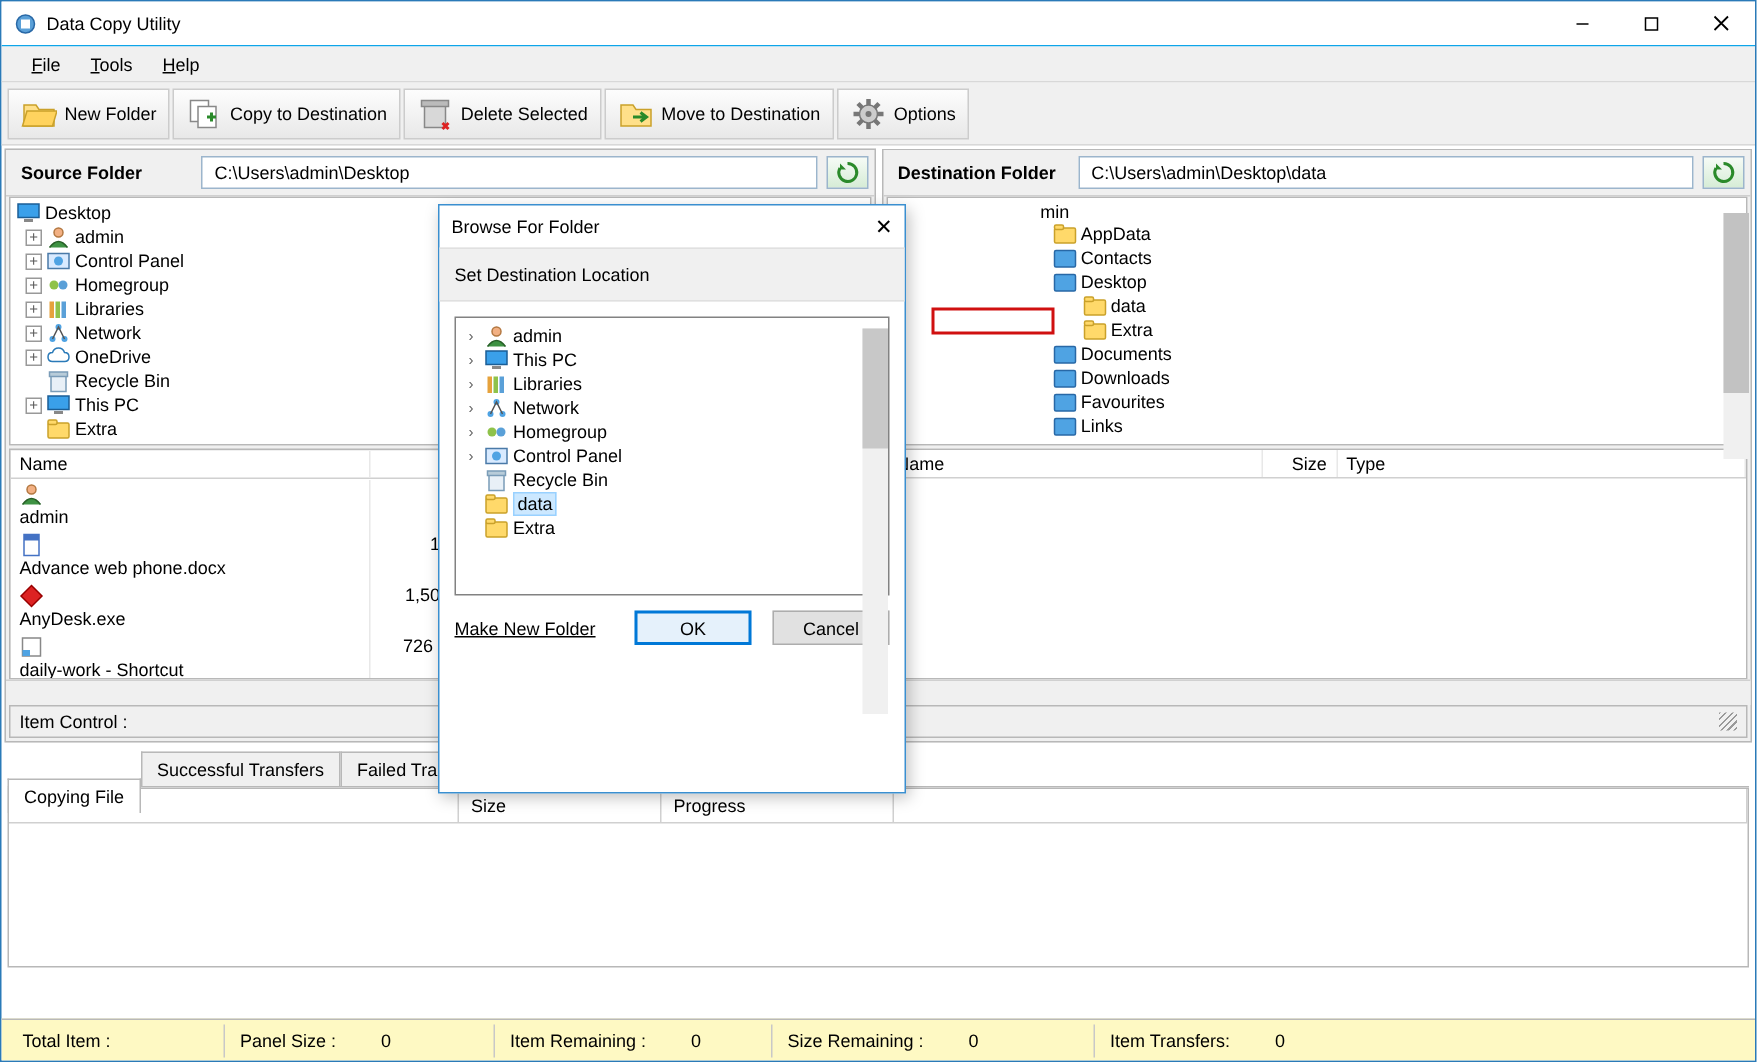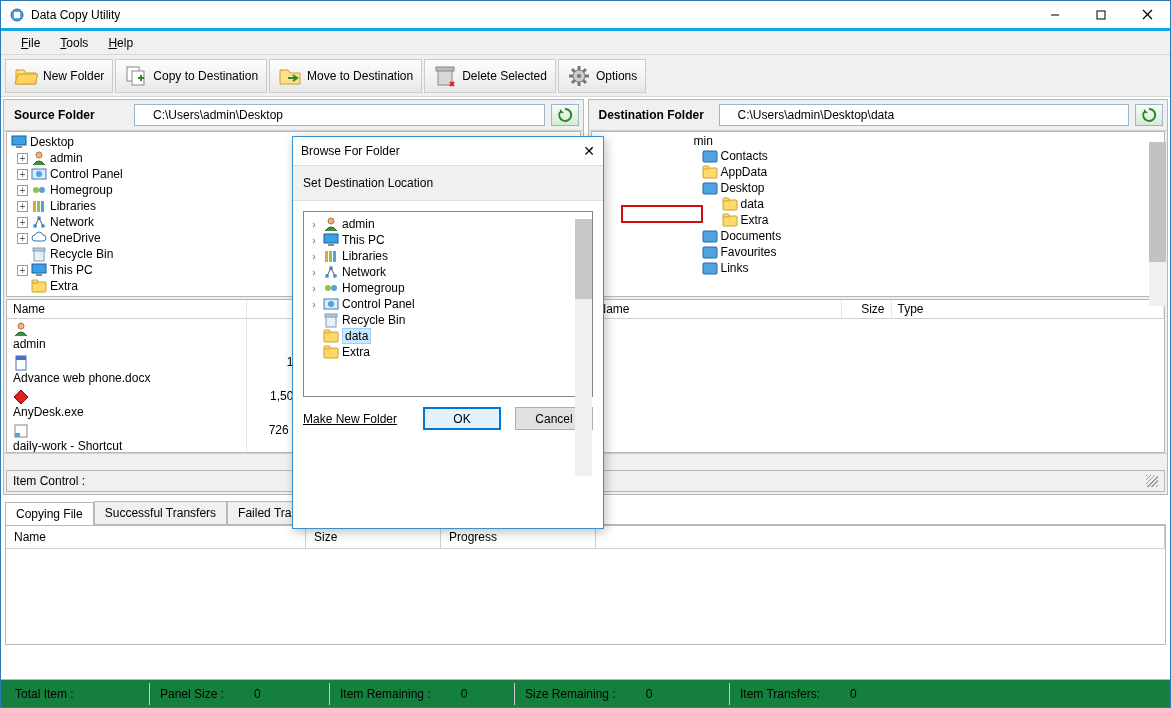--- a/index.html
+++ b/index.html
@@ -1,57 +1,57 @@
 <!DOCTYPE html>
 <html><head>
 <meta charset="utf-8">
 <style>
 * { box-sizing: border-box; margin: 0; padding: 0; font-family: "Segoe UI", Tahoma, sans-serif; font-size: 12px; }
 body { background: #fff; width: 1171px; height: 708px; border: 1px solid #2a7ab8; overflow: hidden; position: relative; }
-.titlebar { height: 30px; background: #fff; display: flex; align-items: center; padding-left: 8px; border-bottom: 3px solid #0ea5e9; }
+.titlebar { height: 30px; background: #fff; display: flex; align-items: center; padding-left: 8px; border-bottom: 1px solid #0ea5e9; }
 .titlebar-icon { width: 16px; height: 16px; margin-right: 6px; }
 .titlebar-text { flex: 1; }
 .win-btns { display: flex; }
 .win-btn { width: 46px; height: 30px; display: flex; align-items: center; justify-content: center; cursor: pointer; }
 .menubar { height: 24px; background: #f0f0f0; border-bottom: 1px solid #d8d8d8; display: flex; align-items: center; padding-left: 12px; gap: 4px; }
 .menu-item { padding: 2px 8px; cursor: pointer; }
 .menu-item u { text-decoration: underline; }
 .toolbar { height: 42px; background: #f0f0f0; border-bottom: 1px solid #d8d8d8; display: flex; align-items: center; padding: 2px 4px; gap: 2px; }
 .tool-btn { display: flex; align-items: center; gap: 5px; padding: 4px 8px; border: 1px solid #ccc; background: linear-gradient(#fdfdfd,#e8e8e8); height: 34px; cursor: pointer; }
 .tool-btn .ico { width: 24px; height: 24px; }
 .panes { display: flex; height: 400px; }
 .pane { flex: 1; display: flex; flex-direction: column; border: 1px solid #b8b8b8; margin: 2px; background:#f0f0f0;}
 .pane-head { display: flex; align-items: center; padding: 4px; gap: 6px; border-bottom:1px solid #d0d0d0;}
 .pane-label { width:120px; padding: 3px 6px; font-weight: bold;}
-.pane-input { flex: 1; border: 1px solid #9cb5cc; background: #fff; padding: 3px 18px; height:22px;}
+.pane-input { flex: 1; border: 1px solid #9cb5cc; background: #fff; padding: 3px 8px; height:22px;}
 .pane-refresh { width: 28px; height: 22px; border: 1px solid #9cb5cc; background: linear-gradient(#f6fbf6,#d6ecd6); display:flex; align-items:center; justify-content:center; cursor:pointer;}
 .tree-area { height: 166px; border: 1px solid #b8b8b8; background: #fff; overflow: auto; padding: 2px; margin: 0 2px;}
 .tree-row { display: flex; align-items: center; padding: 0px 2px; gap: 3px; white-space: nowrap;}
 .exp { width: 11px; height: 11px; text-align: center; font-size:10px; color:#5a5a5a; border:1px solid #999; line-height:9px;}
 .exp.empty { border:none; }
 .ico16 { width: 16px; height: 16px; display:inline-flex; align-items:center; justify-content:center;}
 .list-area { flex: 1; border: 1px solid #b8b8b8; background: #fff; overflow: auto; margin: 2px 2px 0 2px;}
 .list-header { display: flex; border-bottom: 1px solid #d0d0d0; background: #fff; position: sticky; top:0;}
 .list-header div, .list-row div { padding: 2px 6px; border-right: 1px solid #e8e8e8;}
 .col-name { flex: 0 0 240px; }
 .col-size { flex: 0 0 60px; text-align: right;}
 .list-row { display: flex; }
 .list-footer { display: flex; align-items: center; justify-content: space-between; padding: 4px 6px; border: 1px solid #b8b8b8; margin: 0 2px 2px 2px; background:#f0f0f0; height:22px;}
 .grip { width:12px; height:12px; background: repeating-linear-gradient(135deg,#999,#999 1px,transparent 1px,transparent 3px);}
 .tabs { display: flex; border-bottom: 1px solid #b8b8b8; margin: 4px 4px 0 4px;}
 .tab { padding: 4px 10px; border: 1px solid #b8b8b8; border-bottom:none; background: #f0f0f0; margin-right: 0px; cursor:pointer;}
-.tab.active { background: #fff; position: relative; top: 1px;}
+.tab.active { background: #fff; position: relative; top: 18px;}
 .transfer-table { border: 1px solid #b8b8b8; margin: 0 4px; height: 120px; background:#fff;}
 .transfer-header { display: flex; border-bottom: 1px solid #d0d0d0;}
 .transfer-header div { padding: 4px 8px; border-right: 1px solid #d0d0d0;}
 .tc-name { width: 300px; }
 .tc-size { width: 135px; }
 .tc-prog { width: 155px; }
 .tc-rest { flex: 1; }
-.statusbar { position:absolute; bottom:0; left:0; right:0; height: 28px; border-top: 1px solid #b8b8b8; display:flex; align-items:center; padding: 0 4px; background:#15803d; gap: 0;}
+.statusbar { position:absolute; bottom:0; left:0; right:0; height: 28px; border-top: 1px solid #b8b8b8; display:flex; align-items:center; padding: 0 4px; background:#fef9c3; gap: 0;}
 .status-cell { border-right: 1px solid #c8c8c8; padding: 4px 10px; display:flex; gap:30px;}
 .status-cell:last-child { border-right:none;}
 
 
 .dialog { position: absolute; left: 291px; top: 135px; width: 312px; height: 393px; background:#fff; border:1px solid #3a8fd0; box-shadow: 2px 3px 10px rgba(0,0,0,.25); z-index: 100;}
 .dlg-title { height: 28px; display:flex; align-items:center; padding: 0 8px; }
 .dlg-title-text { flex:1; }
 .dlg-close { cursor:pointer; font-size:14px; font-family:Arial;}
 .dlg-sub { background:#f0f0f0; padding:10px 10px; border-top:1px solid #e0e0e0; border-bottom:1px solid #e0e0e0;}
 .dlg-tree { margin: 10px; border: 1px solid #828282; height: 186px; overflow: auto; padding: 4px 2px;}
@@ -212,32 +212,32 @@
       <span class="ico">
         <svg width="24" height="24">
           <use href="#i-copy24"></use>
         </svg>
       </span>
       <span>Copy to Destination</span>
     </div>
   <div class="tool-btn">
       <span class="ico">
         <svg width="24" height="24">
-          <use href="#i-move24"></use>
+          <use href="#i-trash24"></use>
         </svg>
       </span>
-      <span>Move to Destination</span>
+      <span>Delete Selected</span>
     </div>
   <div class="tool-btn">
       <span class="ico">
         <svg width="24" height="24">
-          <use href="#i-trash24"></use>
+          <use href="#i-move24"></use>
         </svg>
       </span>
-      <span>Delete Selected</span>
+      <span>Move to Destination</span>
     </div>
   <div class="tool-btn">
       <span class="ico">
         <svg width="24" height="24">
           <use href="#i-gear24"></use>
         </svg>
       </span>
       <span>Options</span>
     </div>
 </div>
@@ -391,64 +391,72 @@
           </svg>
         </div>
     </div>
     <div class="tree-area" style="position:relative">
       <div class="tree-row" style="padding-left:100px">
           <span>min</span>
         </div>
       <div class="tree-row" style="padding-left:108px">
           <span class="ico16">
             <svg width="16" height="16">
+              <use href="#i-folder"></use>
+            </svg>
+          </span>
+          <span>AppData</span>
+        </div>
+      <div class="tree-row" style="padding-left:108px">
+          <span class="ico16">
+            <svg width="16" height="16">
               <use href="#i-folder-blue"></use>
             </svg>
           </span>
           <span>Contacts</span>
         </div>
       <div class="tree-row" style="padding-left:108px">
           <span class="ico16">
             <svg width="16" height="16">
+              <use href="#i-folder-blue"></use>
+            </svg>
+          </span>
+          <span>Desktop</span>
+        </div>
+      <div class="tree-row" style="padding-left:128px">
+          <span class="ico16">
+            <svg width="16" height="16">
               <use href="#i-folder"></use>
             </svg>
           </span>
-          <span>AppData</span>
+          <span>data</span>
+        </div>
+      <div class="tree-row" style="padding-left:128px">
+          <span class="ico16">
+            <svg width="16" height="16">
+              <use href="#i-folder"></use>
+            </svg>
+          </span>
+          <span>Extra</span>
         </div>
       <div class="tree-row" style="padding-left:108px">
           <span class="ico16">
             <svg width="16" height="16">
               <use href="#i-folder-blue"></use>
             </svg>
           </span>
-          <span>Desktop</span>
-        </div>
-      <div class="tree-row" style="padding-left:128px">
-          <span class="ico16">
-            <svg width="16" height="16">
-              <use href="#i-folder"></use>
-            </svg>
-          </span>
-          <span>data</span>
-        </div>
-      <div class="tree-row" style="padding-left:128px">
-          <span class="ico16">
-            <svg width="16" height="16">
-              <use href="#i-folder"></use>
-            </svg>
-          </span>
-          <span>Extra</span>
+          <span>Documents</span>
         </div>
       <div class="tree-row" style="padding-left:108px">
           <span class="ico16">
             <svg width="16" height="16">
               <use href="#i-folder-blue"></use>
             </svg>
           </span>
-          <span>Documents</span>
+          <span>Downloads</span>
         </div>
       <div class="tree-row" style="padding-left:108px">
           <span class="ico16">
             <svg width="16" height="16">
               <use href="#i-folder-blue"></use>
             </svg>
           </span>
           <span>Favourites</span>
         </div>
       <div class="tree-row" style="padding-left:108px">

